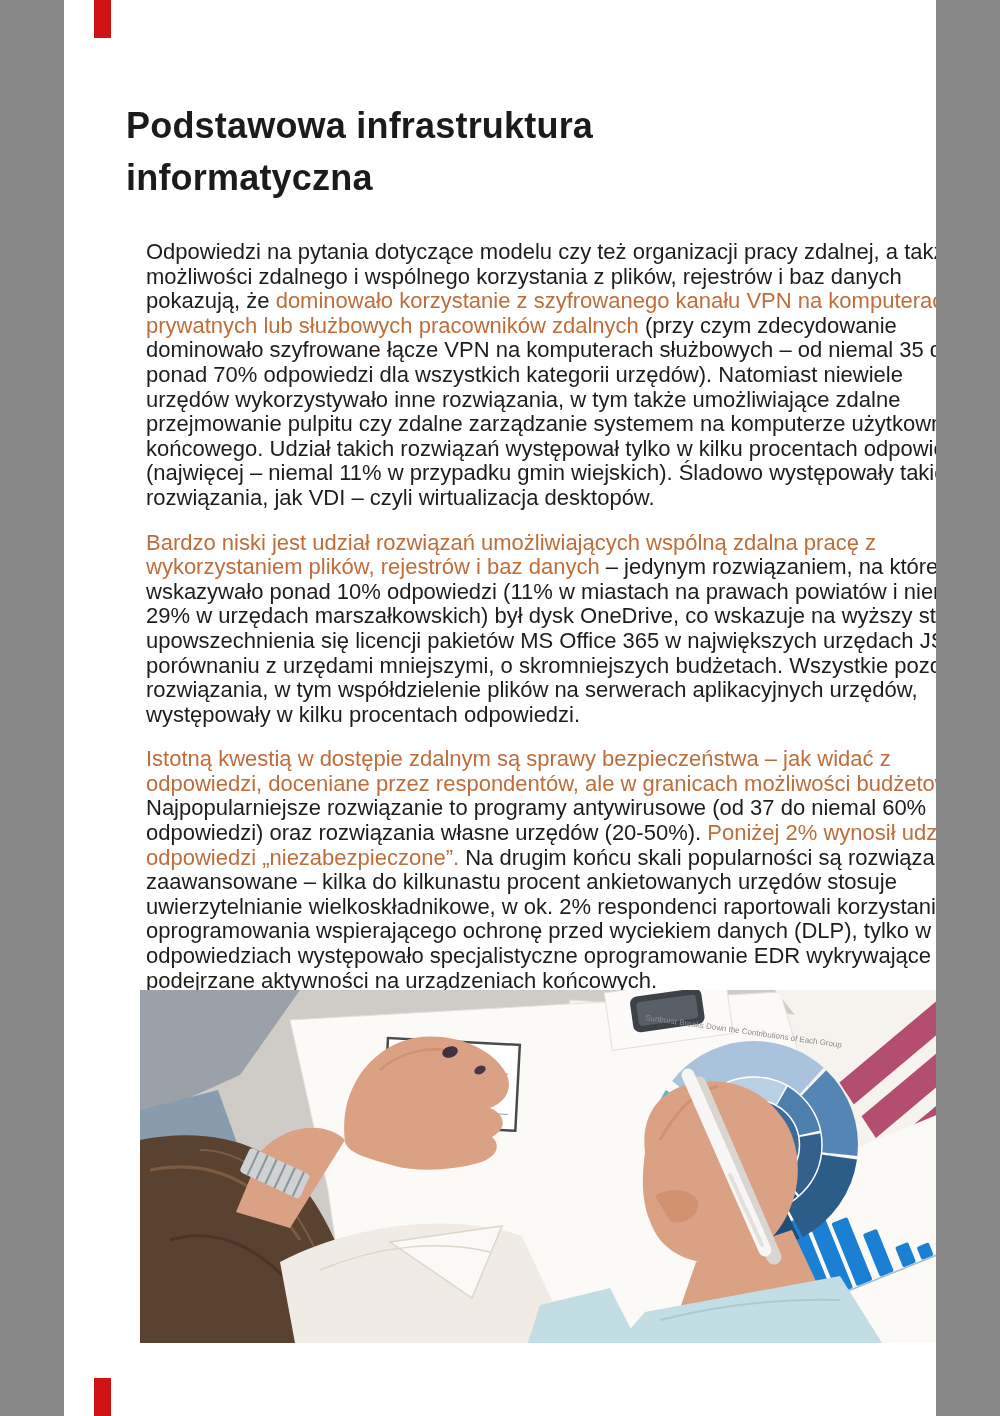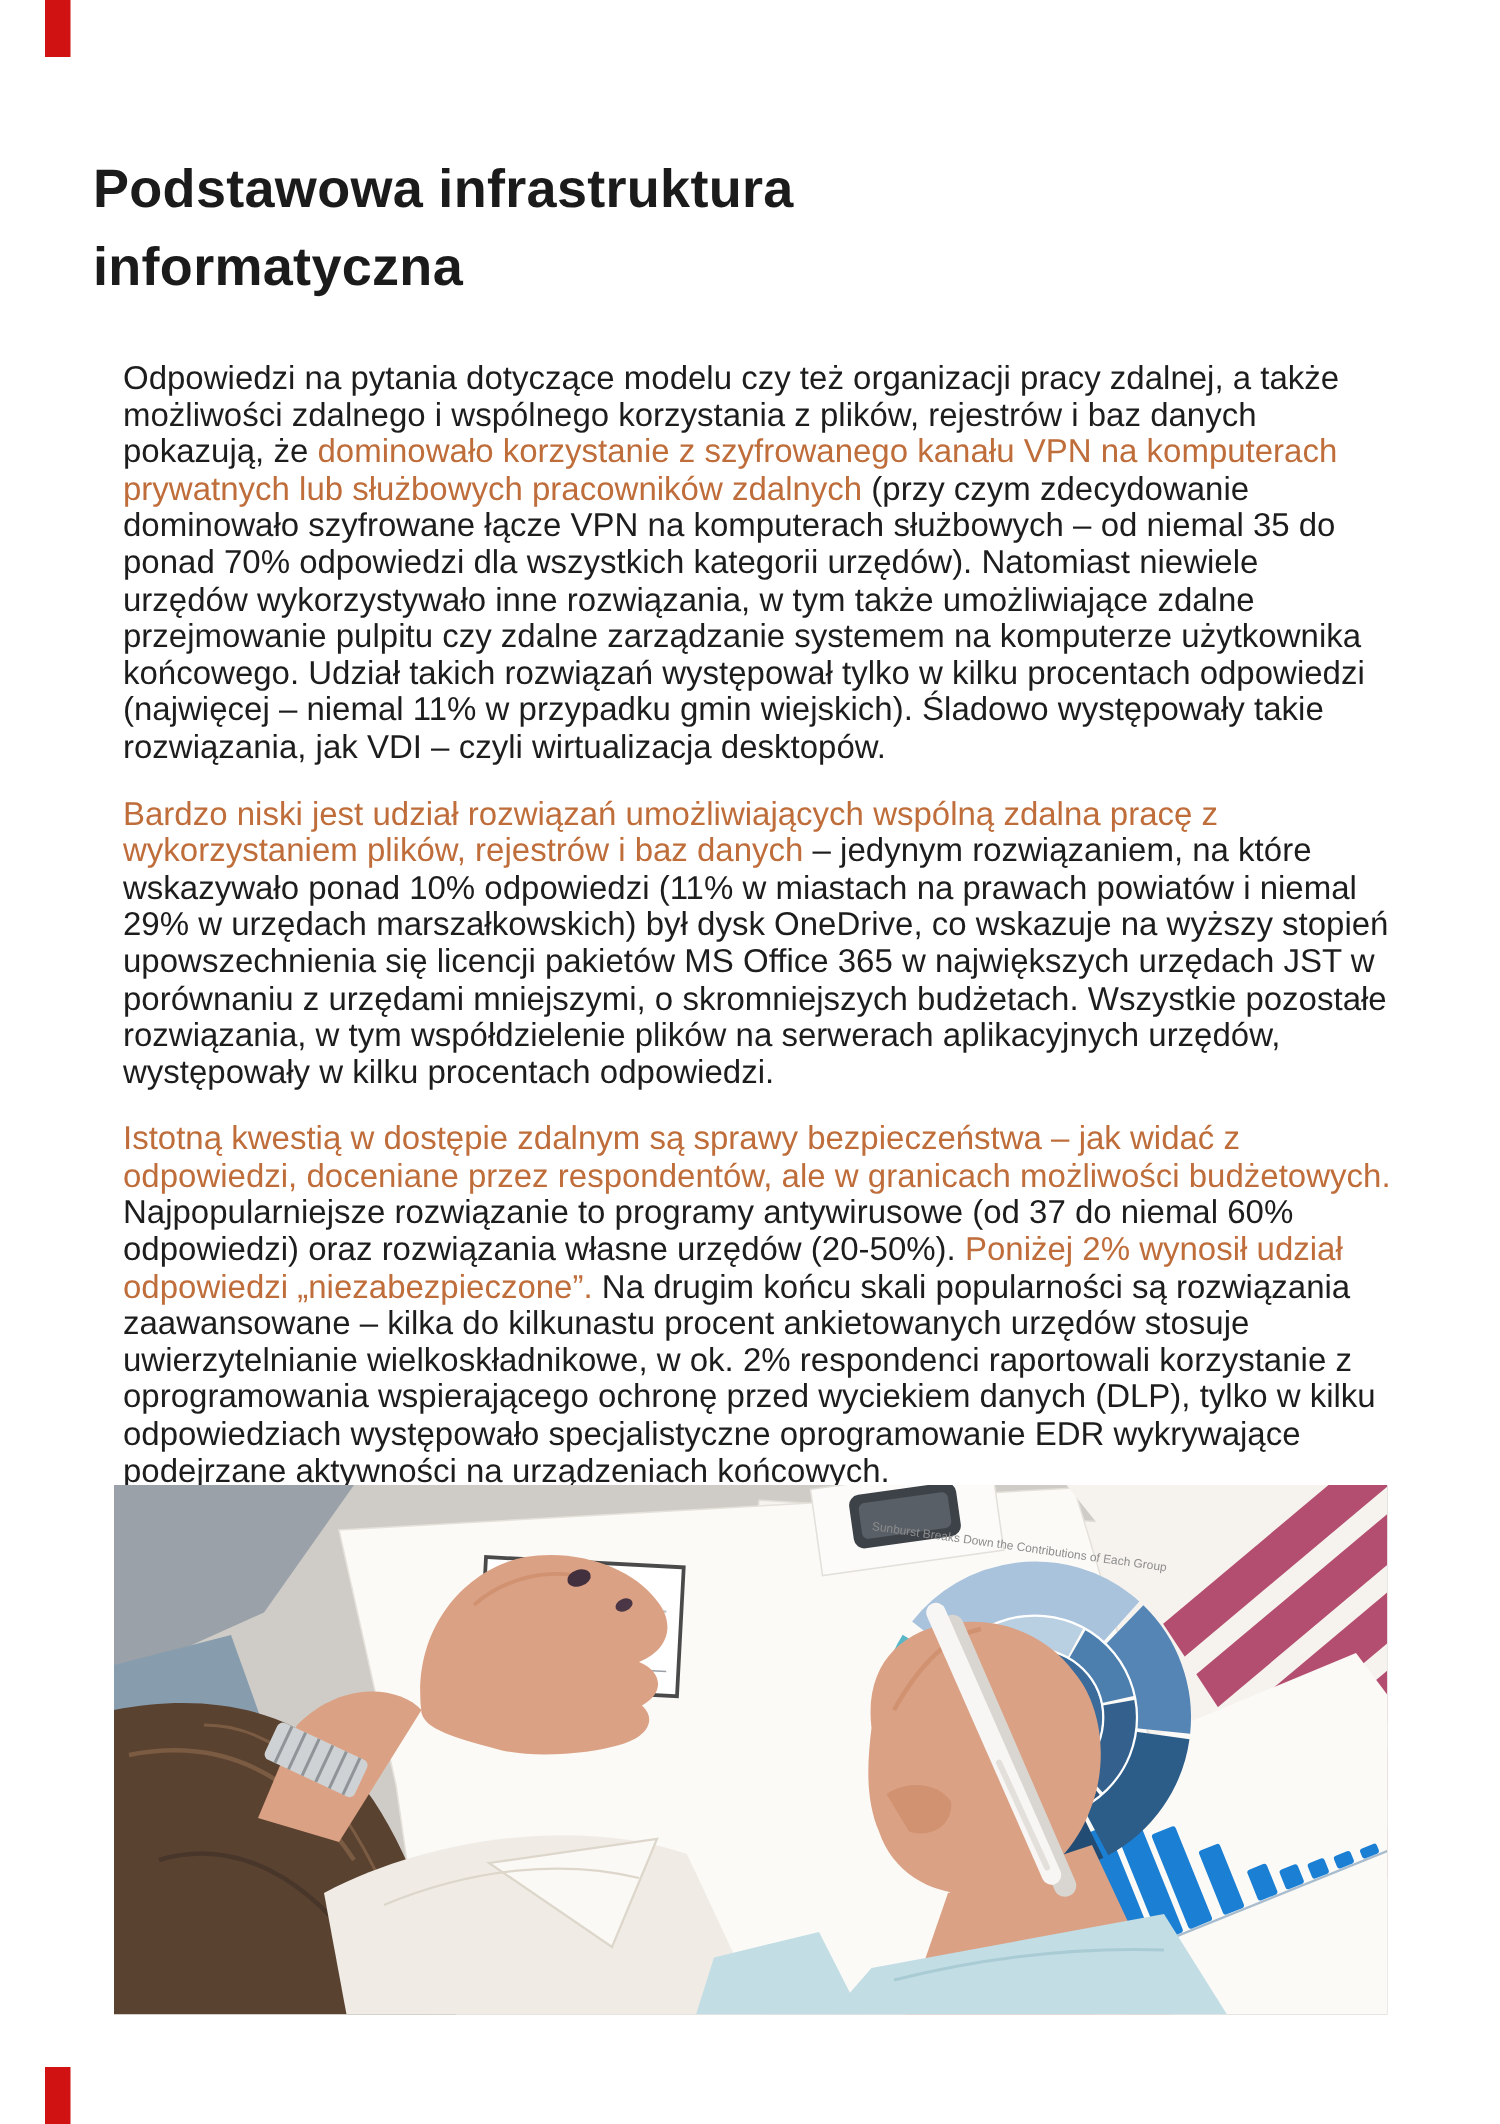--- a/index.html
+++ b/index.html
@@ -1,17 +1,17 @@
 <!DOCTYPE html>
 <html><head>
 <meta charset="utf-8">
 <style>
   html,body { margin:0; padding:0; background:#888; }
   .page {
-    position:relative; width:1000px; height:1416px; margin:0 auto;
+    position:relative; width:872px; height:1416px; margin:0 auto;
     background:#ffffff; overflow:hidden;
     font-family:"Liberation Sans", sans-serif;
   }
   .corner-mark {
     position:absolute; left:30px; width:17px; height:38px;
     background:#d01212;
   }
   .corner-mark.top { top:0; }
   .corner-mark.bottom { bottom:0; }
   .title {

